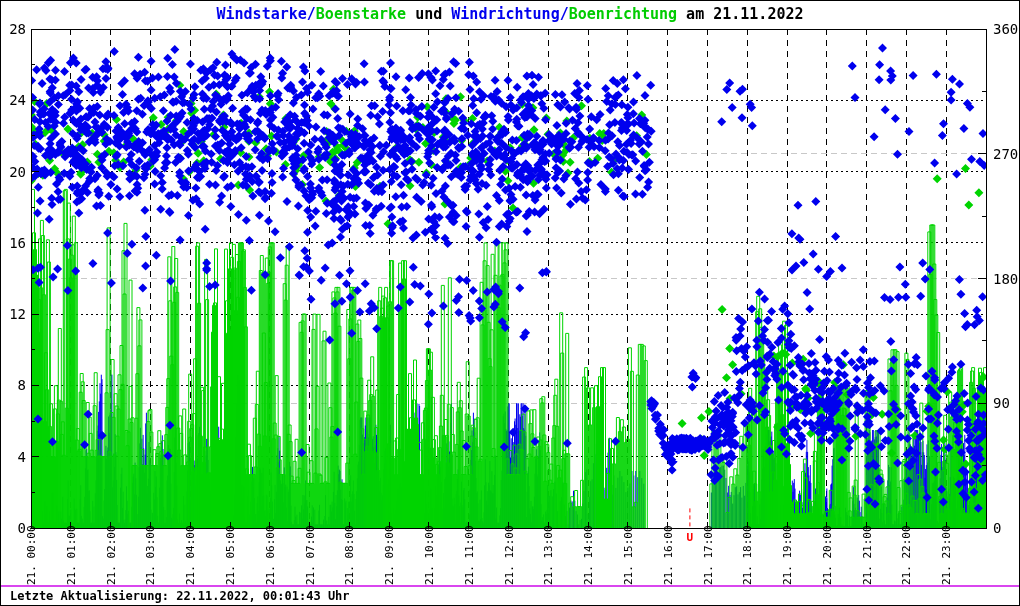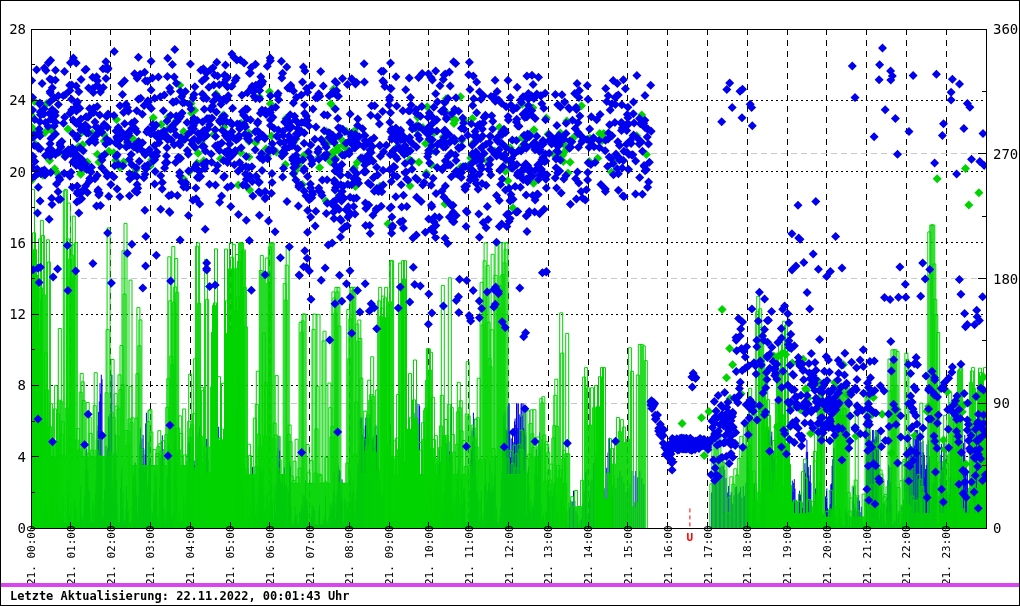--- a/index.html
+++ b/index.html
@@ -6,30 +6,31 @@
   #page{position:relative;width:1018px;height:604px;background:#ffffff;
         border:1px solid #000;overflow:hidden;
         font-family:"DejaVu Sans Mono",monospace;}
   #chart-title{position:absolute;top:4px;left:0;width:100%;text-align:center;
         font-size:15px;font-weight:bold;white-space:pre;letter-spacing:0;}
   .t-wind{color:#0000ee;}
   .t-gust{color:#00cc00;}
   .t-black{color:#000000;}
   #plot-svg{position:absolute;left:0;top:0;}
   #status-bar{position:absolute;left:0;bottom:0;width:100%;height:18px;
-        border-top:4px solid #d946ef;background:#fff;
+        border-top:2px solid #d946ef;background:#fff;
         font-size:12px;font-weight:bold;color:#000;line-height:18px;}
   #status-left{position:absolute;left:9px;top:0;white-space:pre;}
   #status-right{position:absolute;right:4px;top:0;white-space:pre;}
 </style>
 </head>
 <body>
 
 <div id="page">
 
+  <div id="chart-title"><span class="t-wind">Windstarke/</span><span class="t-gust">Boenstarke</span><span class="t-black"> und </span><span class="t-wind">Windrichtung/</span><span class="t-gust">Boenrichtung</span><span class="t-black"> am 21.11.2022</span></div>
 
   <svg id="plot-svg" width="1018" height="586">
     <defs>
       <clipPath id="plotclip">
           <rect id="clip-rect" x="30" y="28" width="955" height="499"></rect>
         </clipPath>
     </defs>
     <g id="g-grid" shape-rendering="crispEdges">
         <line x1="69.8" y1="28" x2="69.8" y2="527" stroke="#000000" stroke-dasharray="6,5"></line>
         <line x1="109.6" y1="28" x2="109.6" y2="527" stroke="#000000" stroke-dasharray="6,5"></line>

